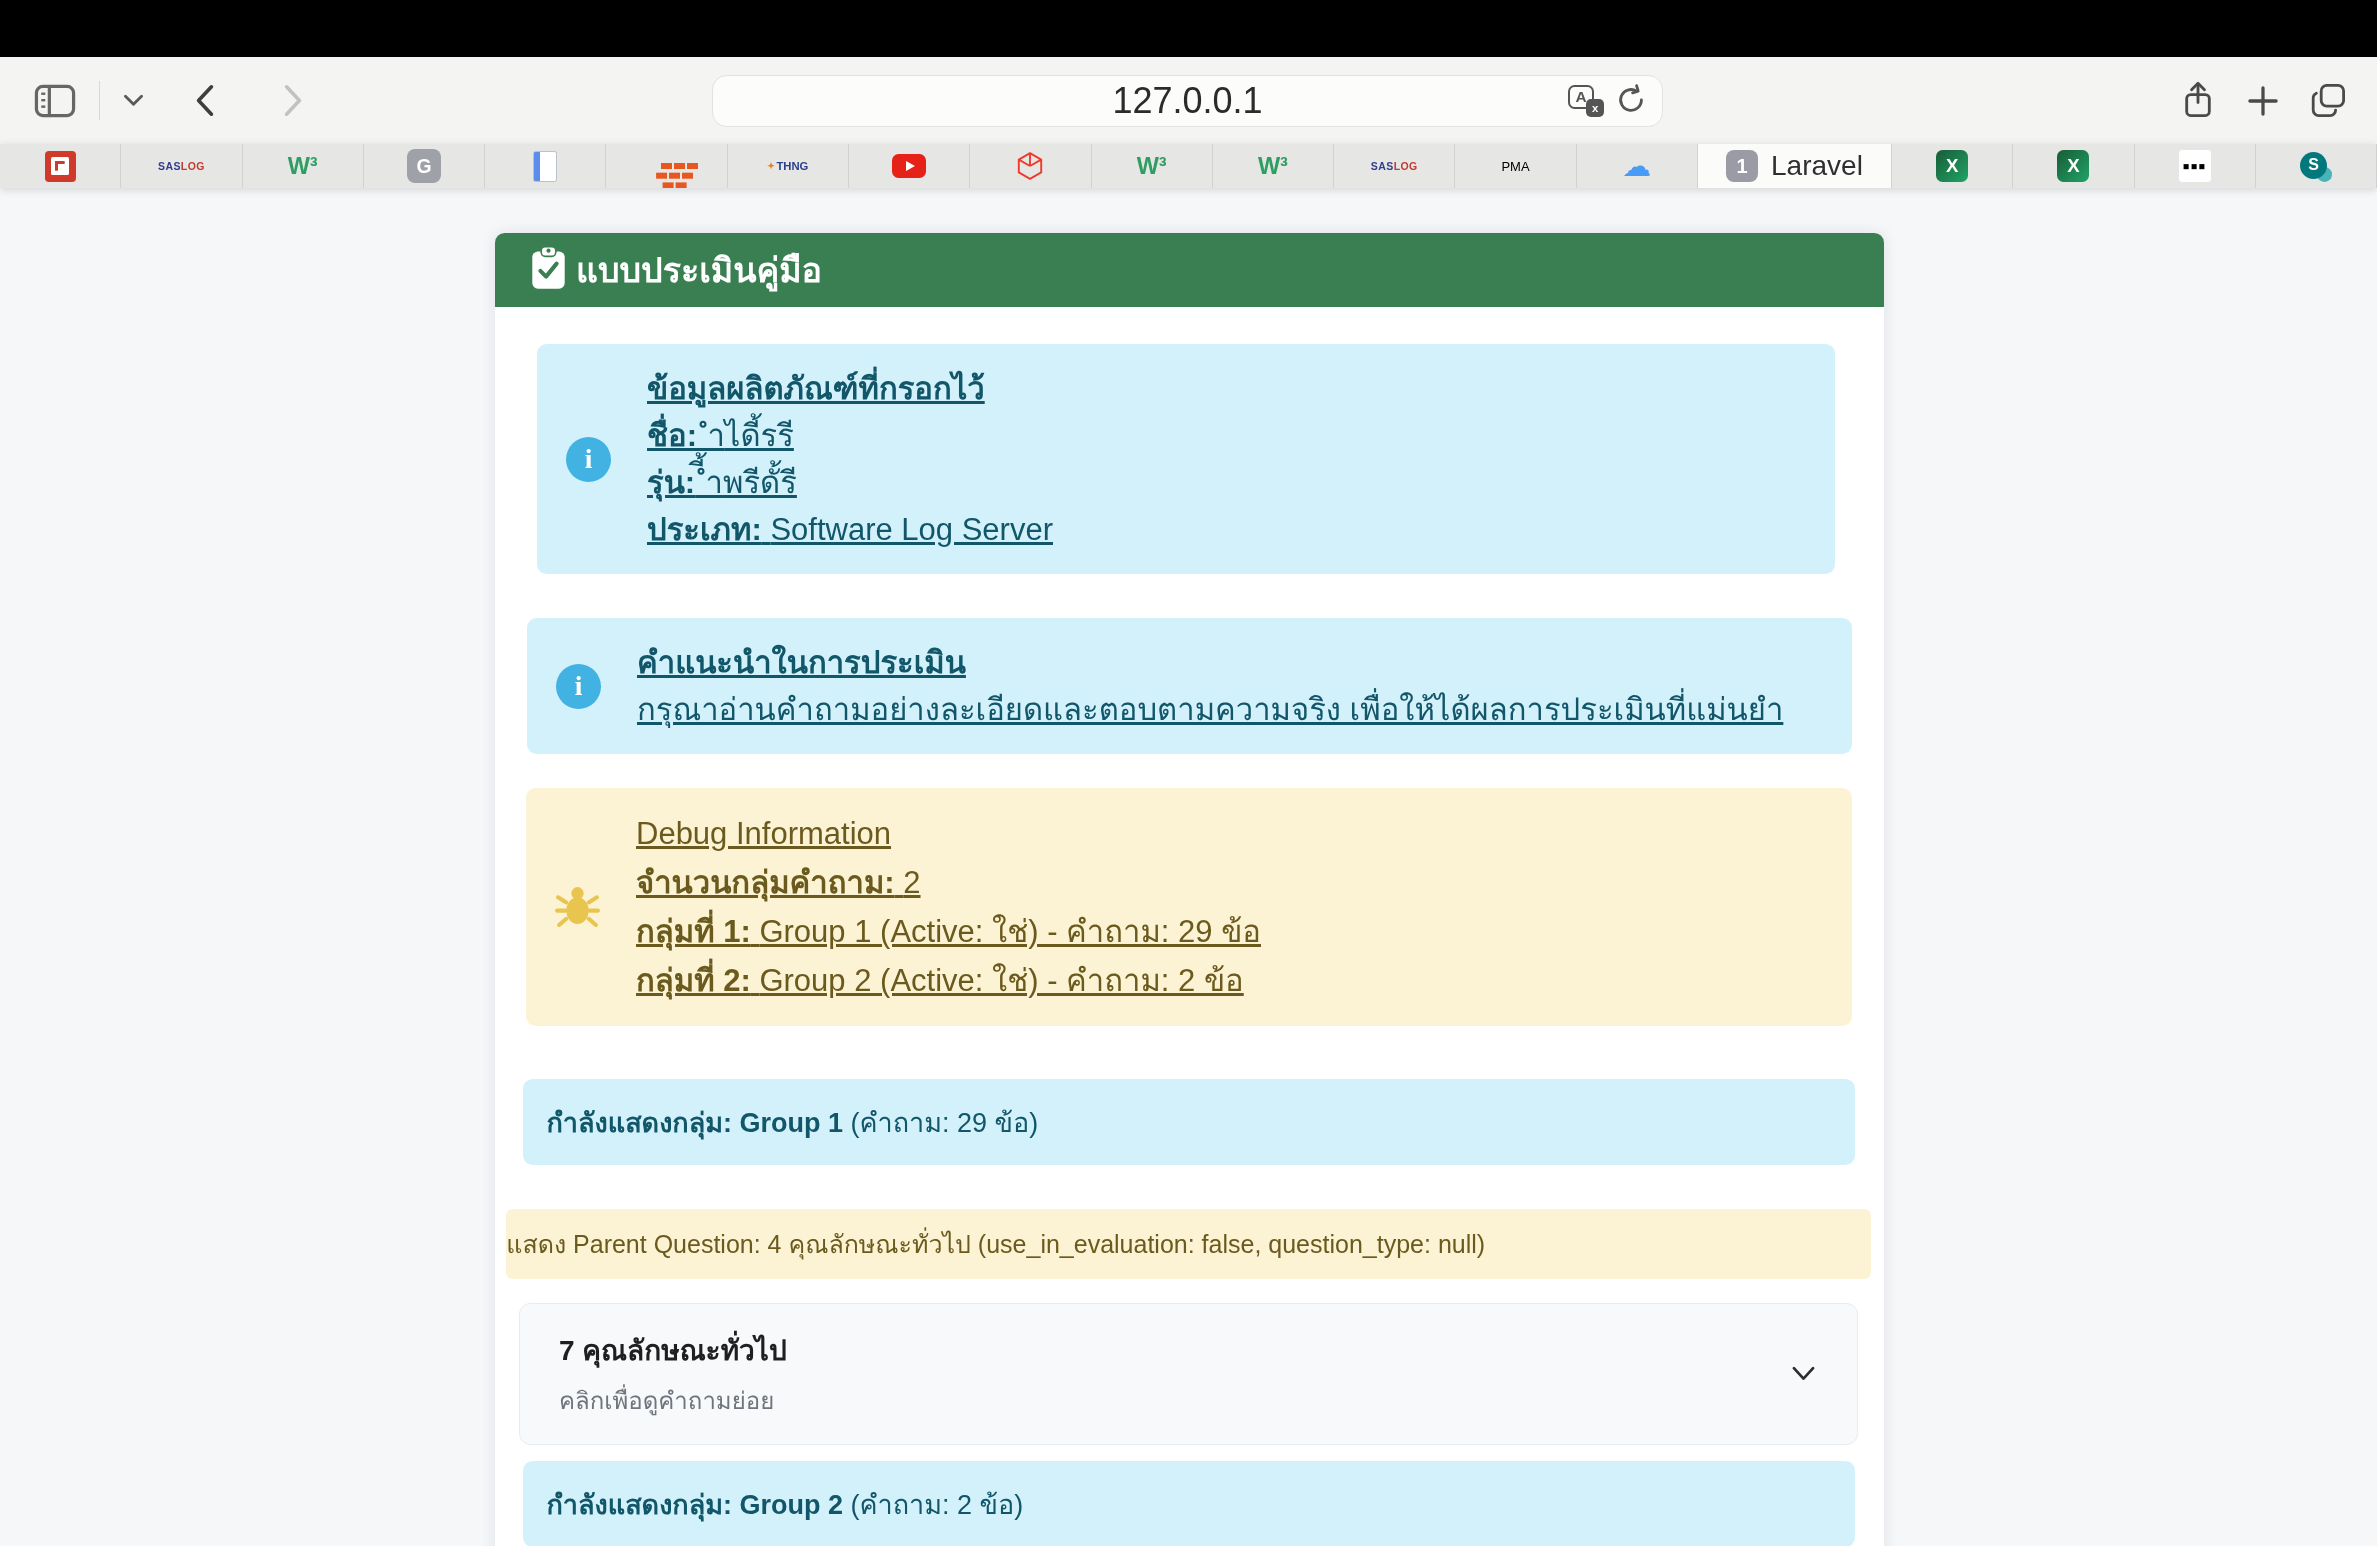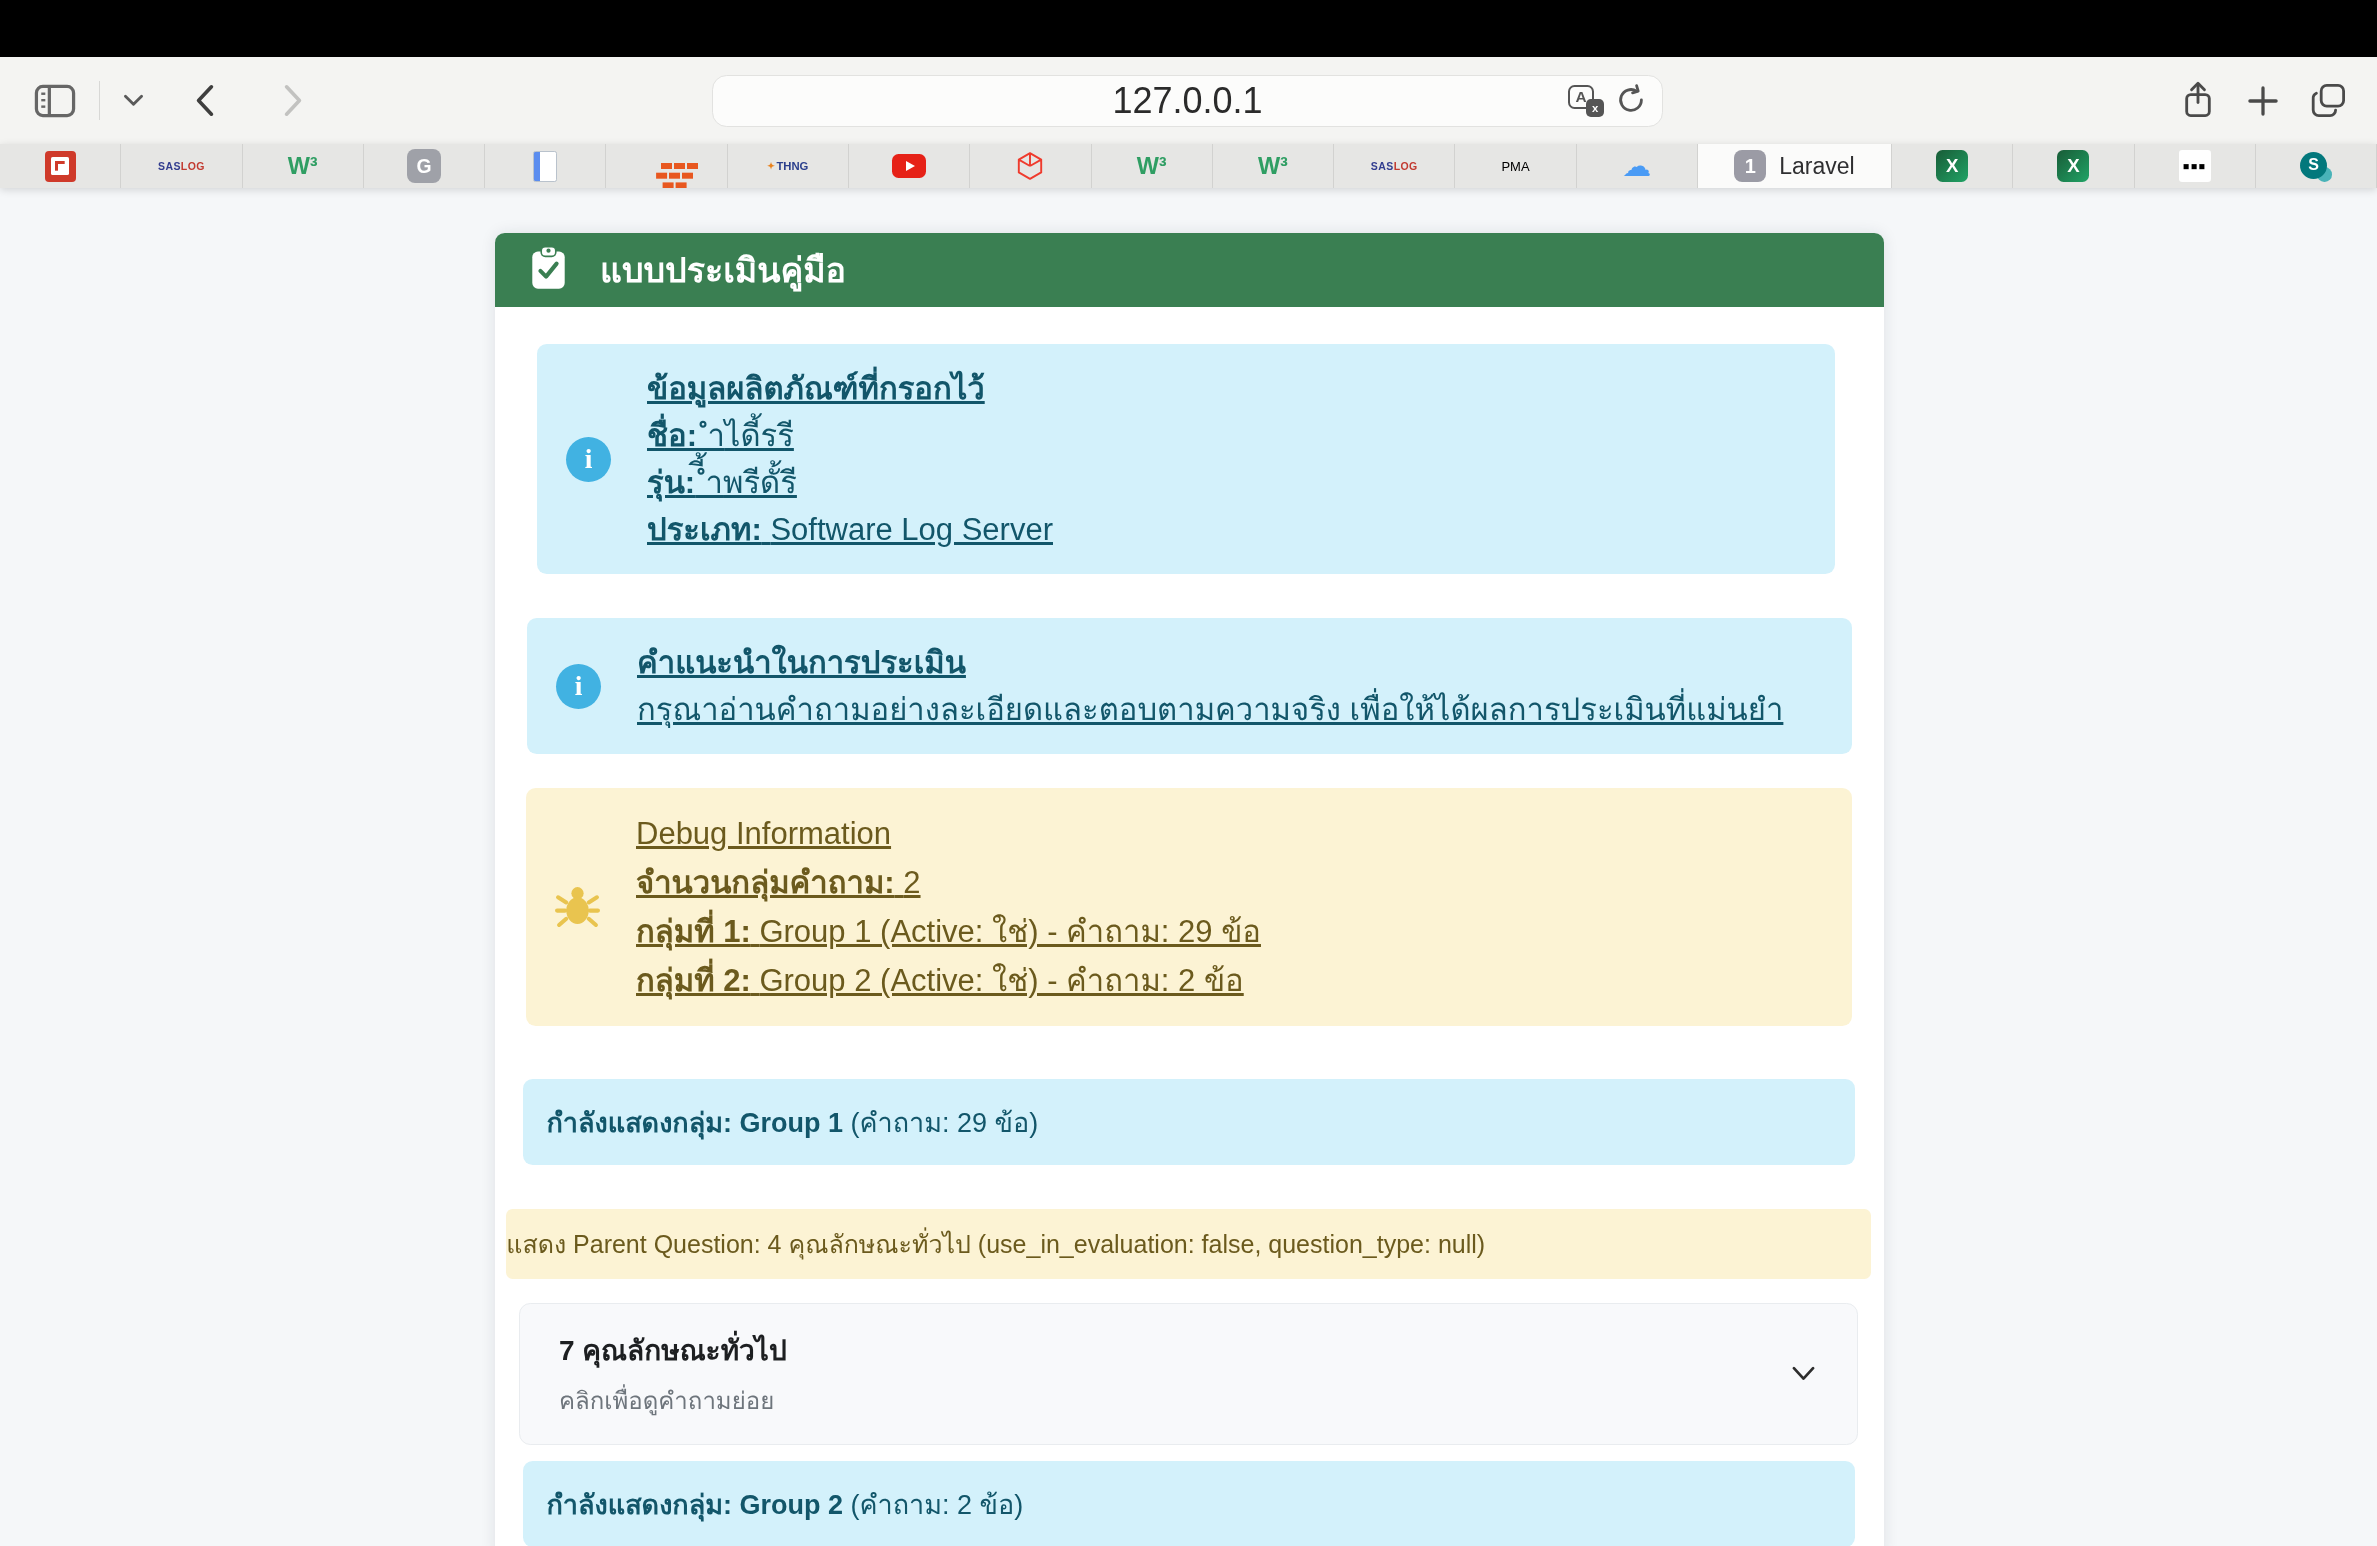--- a/index.html
+++ b/index.html
@@ -25,21 +25,21 @@
                       color:#fff; font-size:11.3px; font-weight:bold; display:flex; align-items:center; justify-content:center; }
   .nav-right { position:absolute; right:27.5px; top:0; height:100%; display:flex; align-items:center; gap:29px; }
 
   
   .tabstrip { position:relative; z-index:3; display:flex; height:44px; background:#e6e6e4;
               box-shadow:0 2.4px 8px rgba(0,0,0,.14); }
   .tab { flex:1 1 0; display:flex; align-items:center; justify-content:center; border-right:0.8px solid #d2d2d0; cursor:pointer; overflow:hidden; }
   .tab.active { flex:0 0 194px; background:#fbfbfa; gap:13px; }
   .tab-badge { width:32px; height:32px; background:#9b9ba5; border-radius:8px; color:#fff; font-weight:bold;
                font-size:20px; display:flex; align-items:center; justify-content:center; }
-  .tab-label { font-size:23px; color:#2f2f31; }
+  .tab-label { font-size:28px; color:#2f2f31; }
 
   
   .fi { display:flex; align-items:center; justify-content:center; }
   .fi-w3 { font-size:23.5px; font-weight:bold; color:#2f9e63; }
   .fi-g { width:34px; height:34px; background:#9fa1a8; border-radius:8px; color:#fff; font-size:19.4px; font-weight:bold; }
   .fi-saslog { font-size:10.5px; font-weight:bold; letter-spacing:0.4px; }
   .fi-saslog .p1 { color:#323d8f; } .fi-saslog .p2 { color:#c2392f; }
   .fi-thng { font-size:11.3px; font-weight:bold; color:#2b3f8c; }
   .fi-thng .spark { color:#e8821d; font-size:9px; margin-right:1.6px; }
   .fi-yt { width:34px; height:24px; background:#e62117; border-radius:6.5px; }
@@ -59,21 +59,21 @@
   .fi-doc { width:24px; height:31px; background:linear-gradient(90deg,#5b8def 0 6.5px,#fff 6.5px); border:1.6px solid #b9c2cc; border-radius:2.4px; }
   .fi-bricks { position:relative; width:36px; height:27.5px; }
   .fi-bricks span { position:absolute; width:10.5px; height:6.5px; background:#e8571f;
                     box-shadow:13px 0 #e8571f, 26px 0 #e8571f, -4.9px 9.7px #e8571f, 8px 9.7px #e8571f, 21px 9.7px #e8571f, 1.6px 19.4px #e8571f, 14.6px 19.4px #e8571f; }
 
   
   .page { height:1359px; background:#f5f7f9; }
   .card { width:1389px; margin-left:495px; margin-top:0; position:relative; top:45px; min-height:1326px;
           background:#fff; border-radius:9.7px 9.7px 0 0; box-shadow:0 0 14.6px rgba(30,40,60,.10); }
   .card-header { height:74px; background:#3a7f52; border-radius:9.7px 9.7px 0 0; display:flex; align-items:center;
-                 padding-left:34px; gap:32px; }
+                 padding-left:34px; gap:8px; }
   .card-title { color:#fff; font-size:34px; font-weight:bold; }
   .card-body { padding-top:37px; }
 
   .alert { border-radius:9.7px; }
   .alert.info { background:#d3f1fb; color:#12566a; }
   .alert.warn { background:#fcf3d4; color:#6b5a1d;margin-top:20px; }
 
   .media { display:flex; align-items:center; gap:36px; padding:21px 29px; }
   .lines { font-size:31px; line-height:47px;text-decoration:underline; }
   .lines .t { font-weight:bold; }

